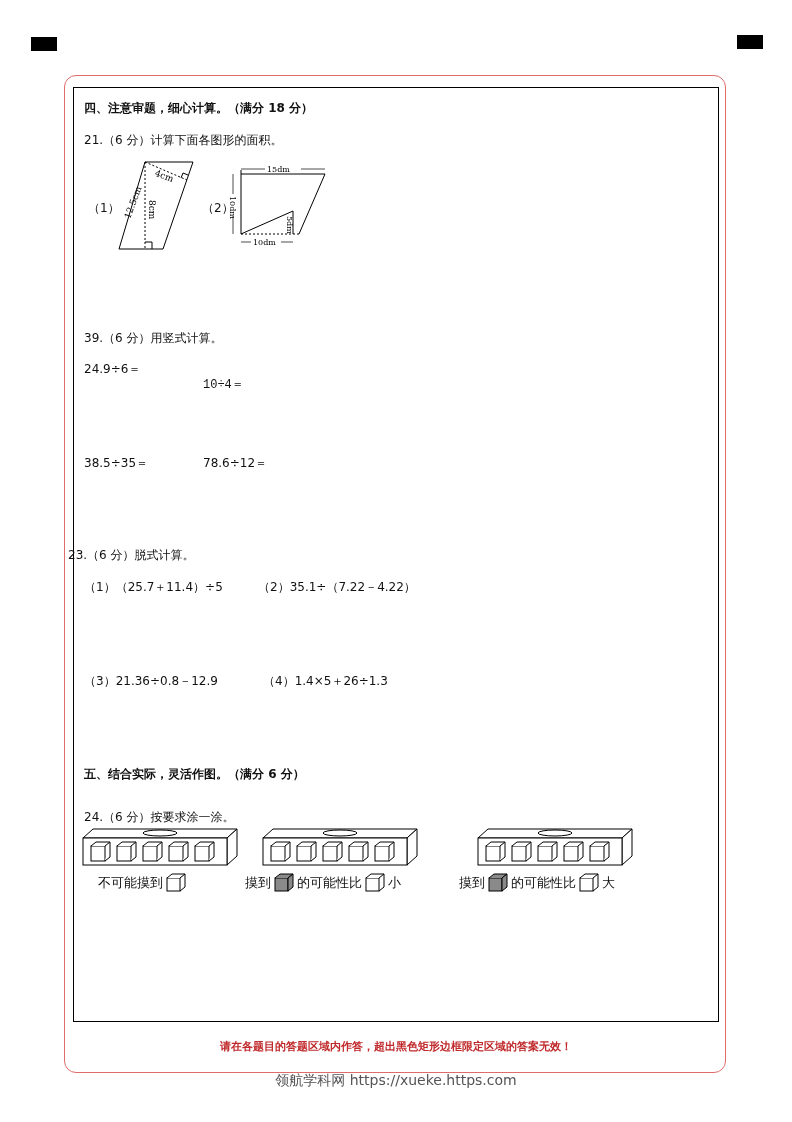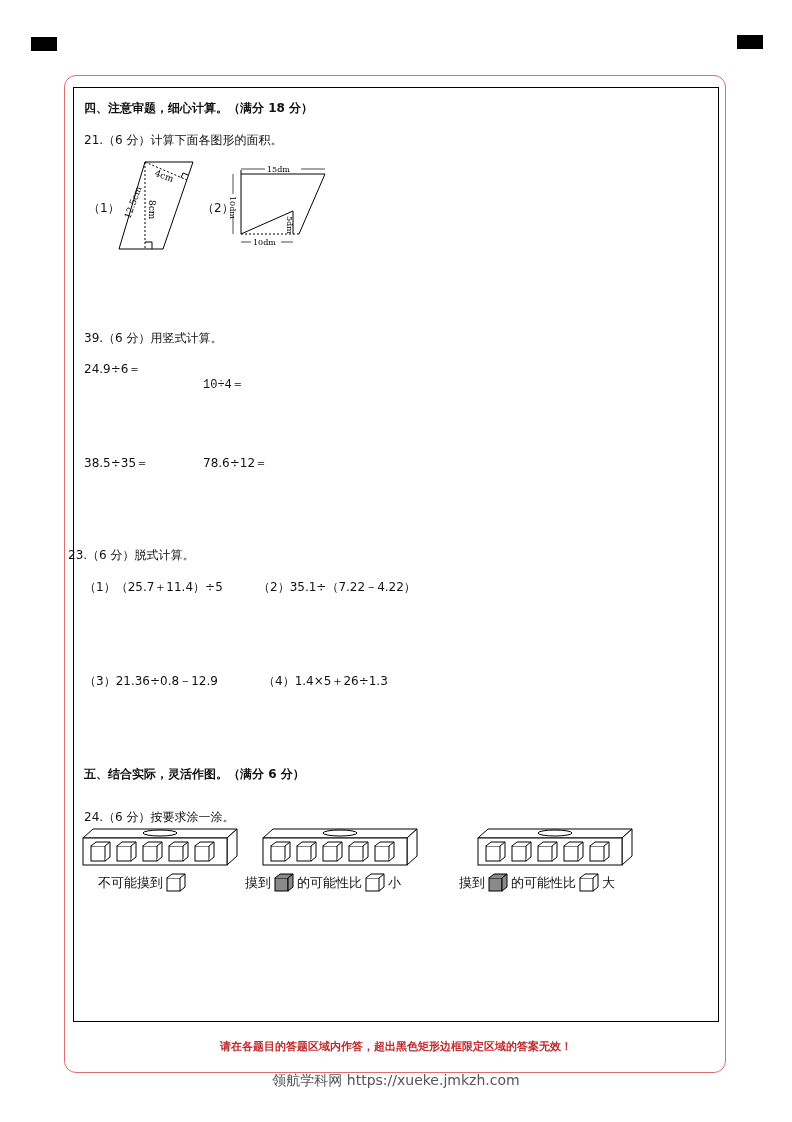--- a/index.html
+++ b/index.html
@@ -183,13 +183,13 @@
   <span>的可能性比</span>
   <svg width="22" height="20">
       <rect x="2" y="5" width="13" height="13" fill="#fff" stroke="#000"></rect>
       <polyline points="2,5 7,1 20,1 15,5" fill="#fff" stroke="#000"></polyline>
       <polyline points="15,18 20,14 20,1" fill="none" stroke="#000"></polyline>
     </svg>
   <span>大</span>
 </div>
 
 <div class="footer-note">请在各题目的答题区域内作答，超出黑色矩形边框限定区域的答案无效！</div>
-<div class="watermark">领航学科网 https://xueke.jmkzh.com</div>
+<div class="watermark">领航学科网 https://xueke.https.com</div>
 
 </body></html>

